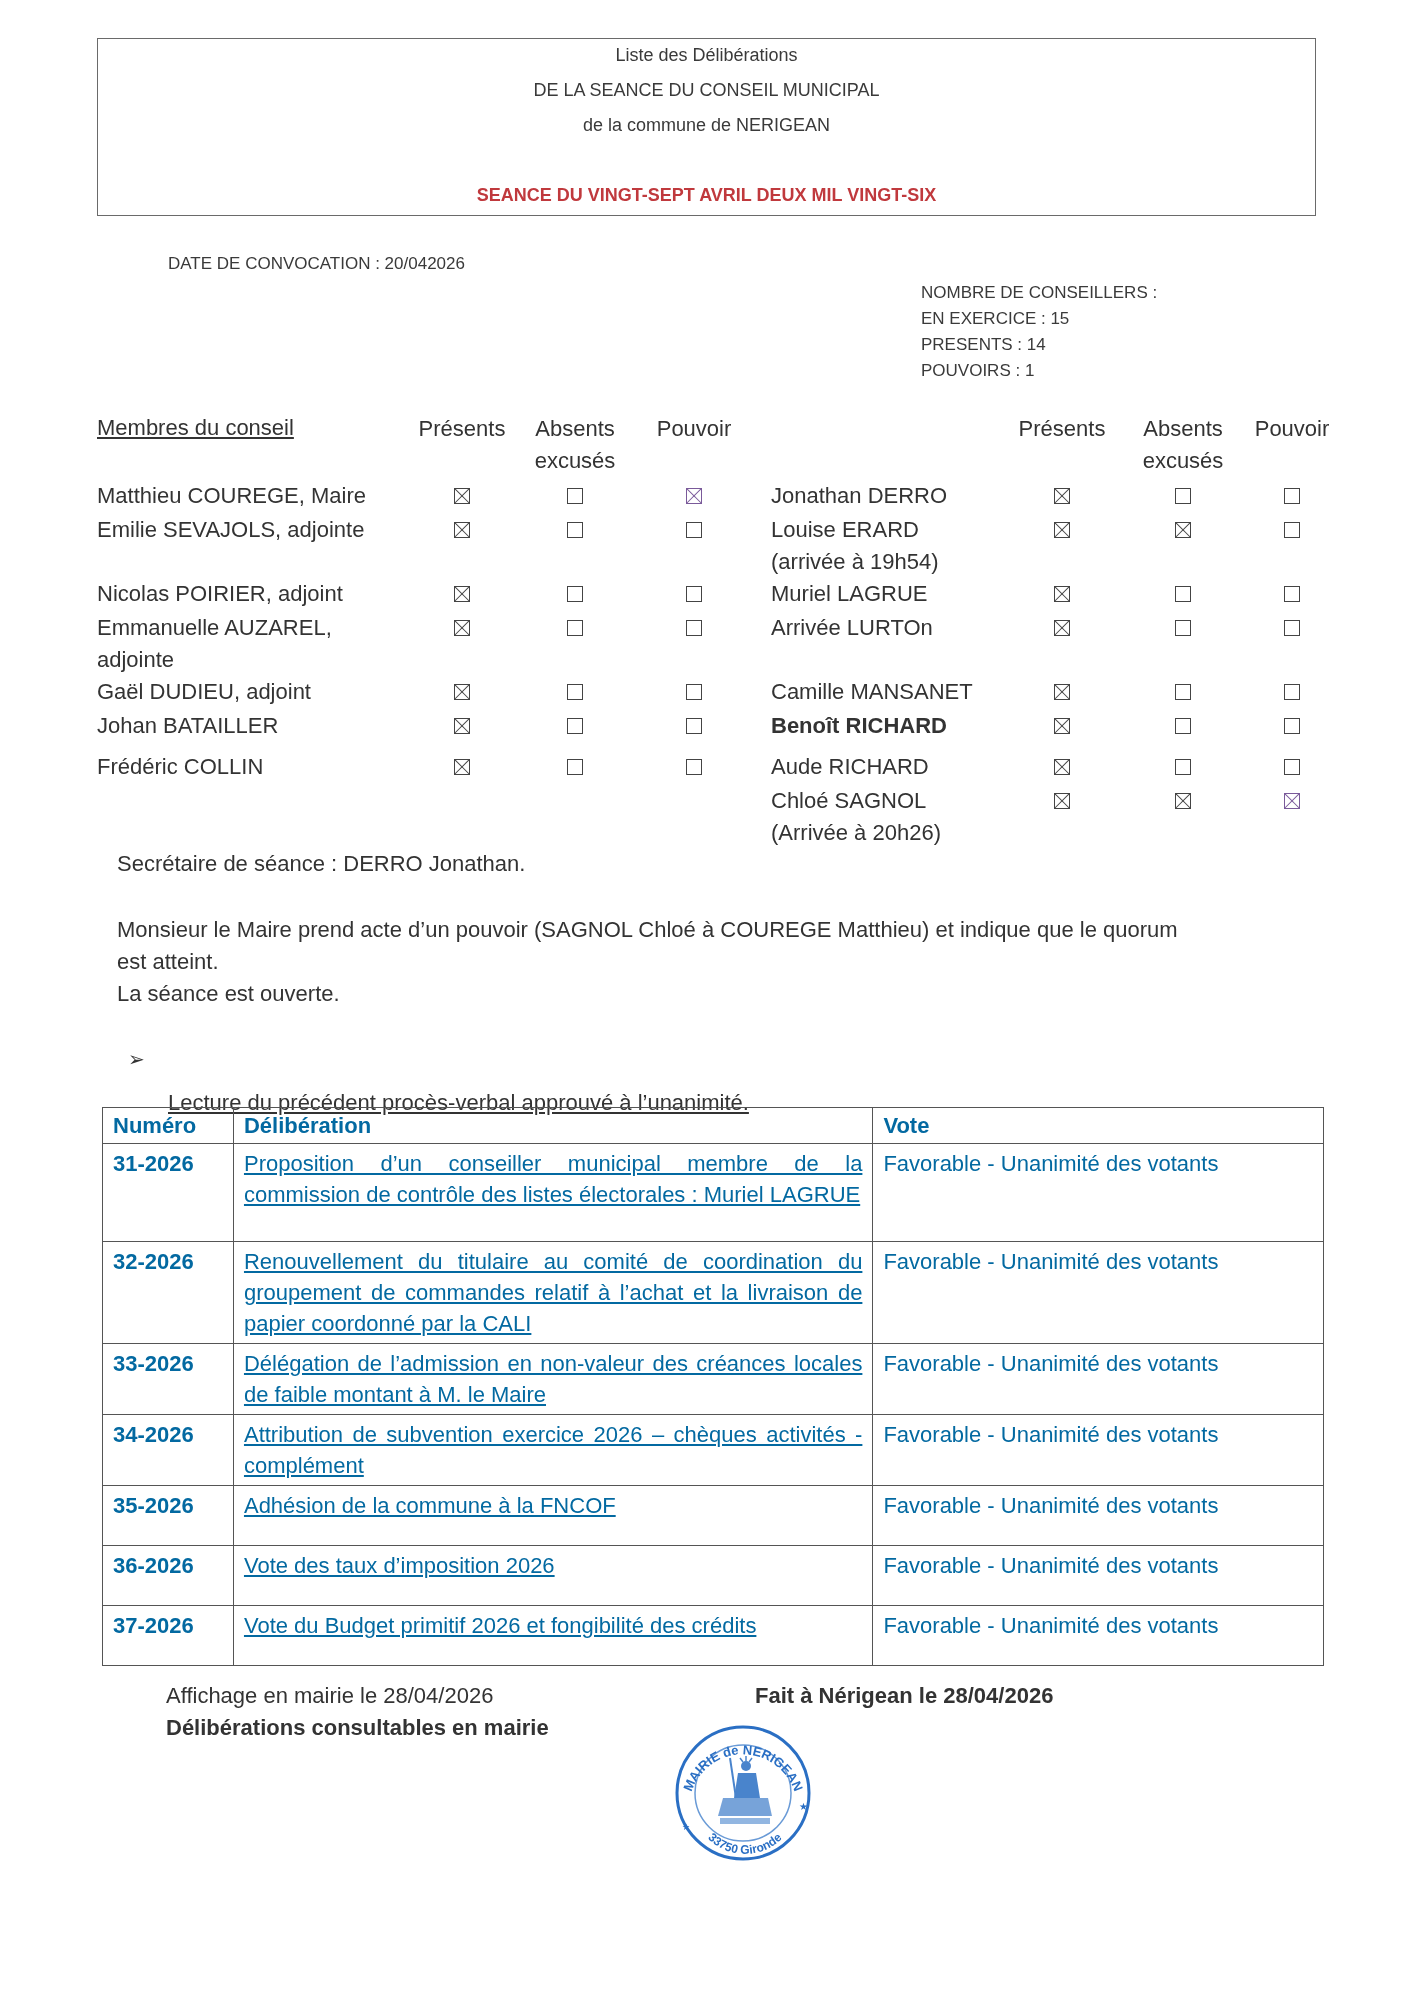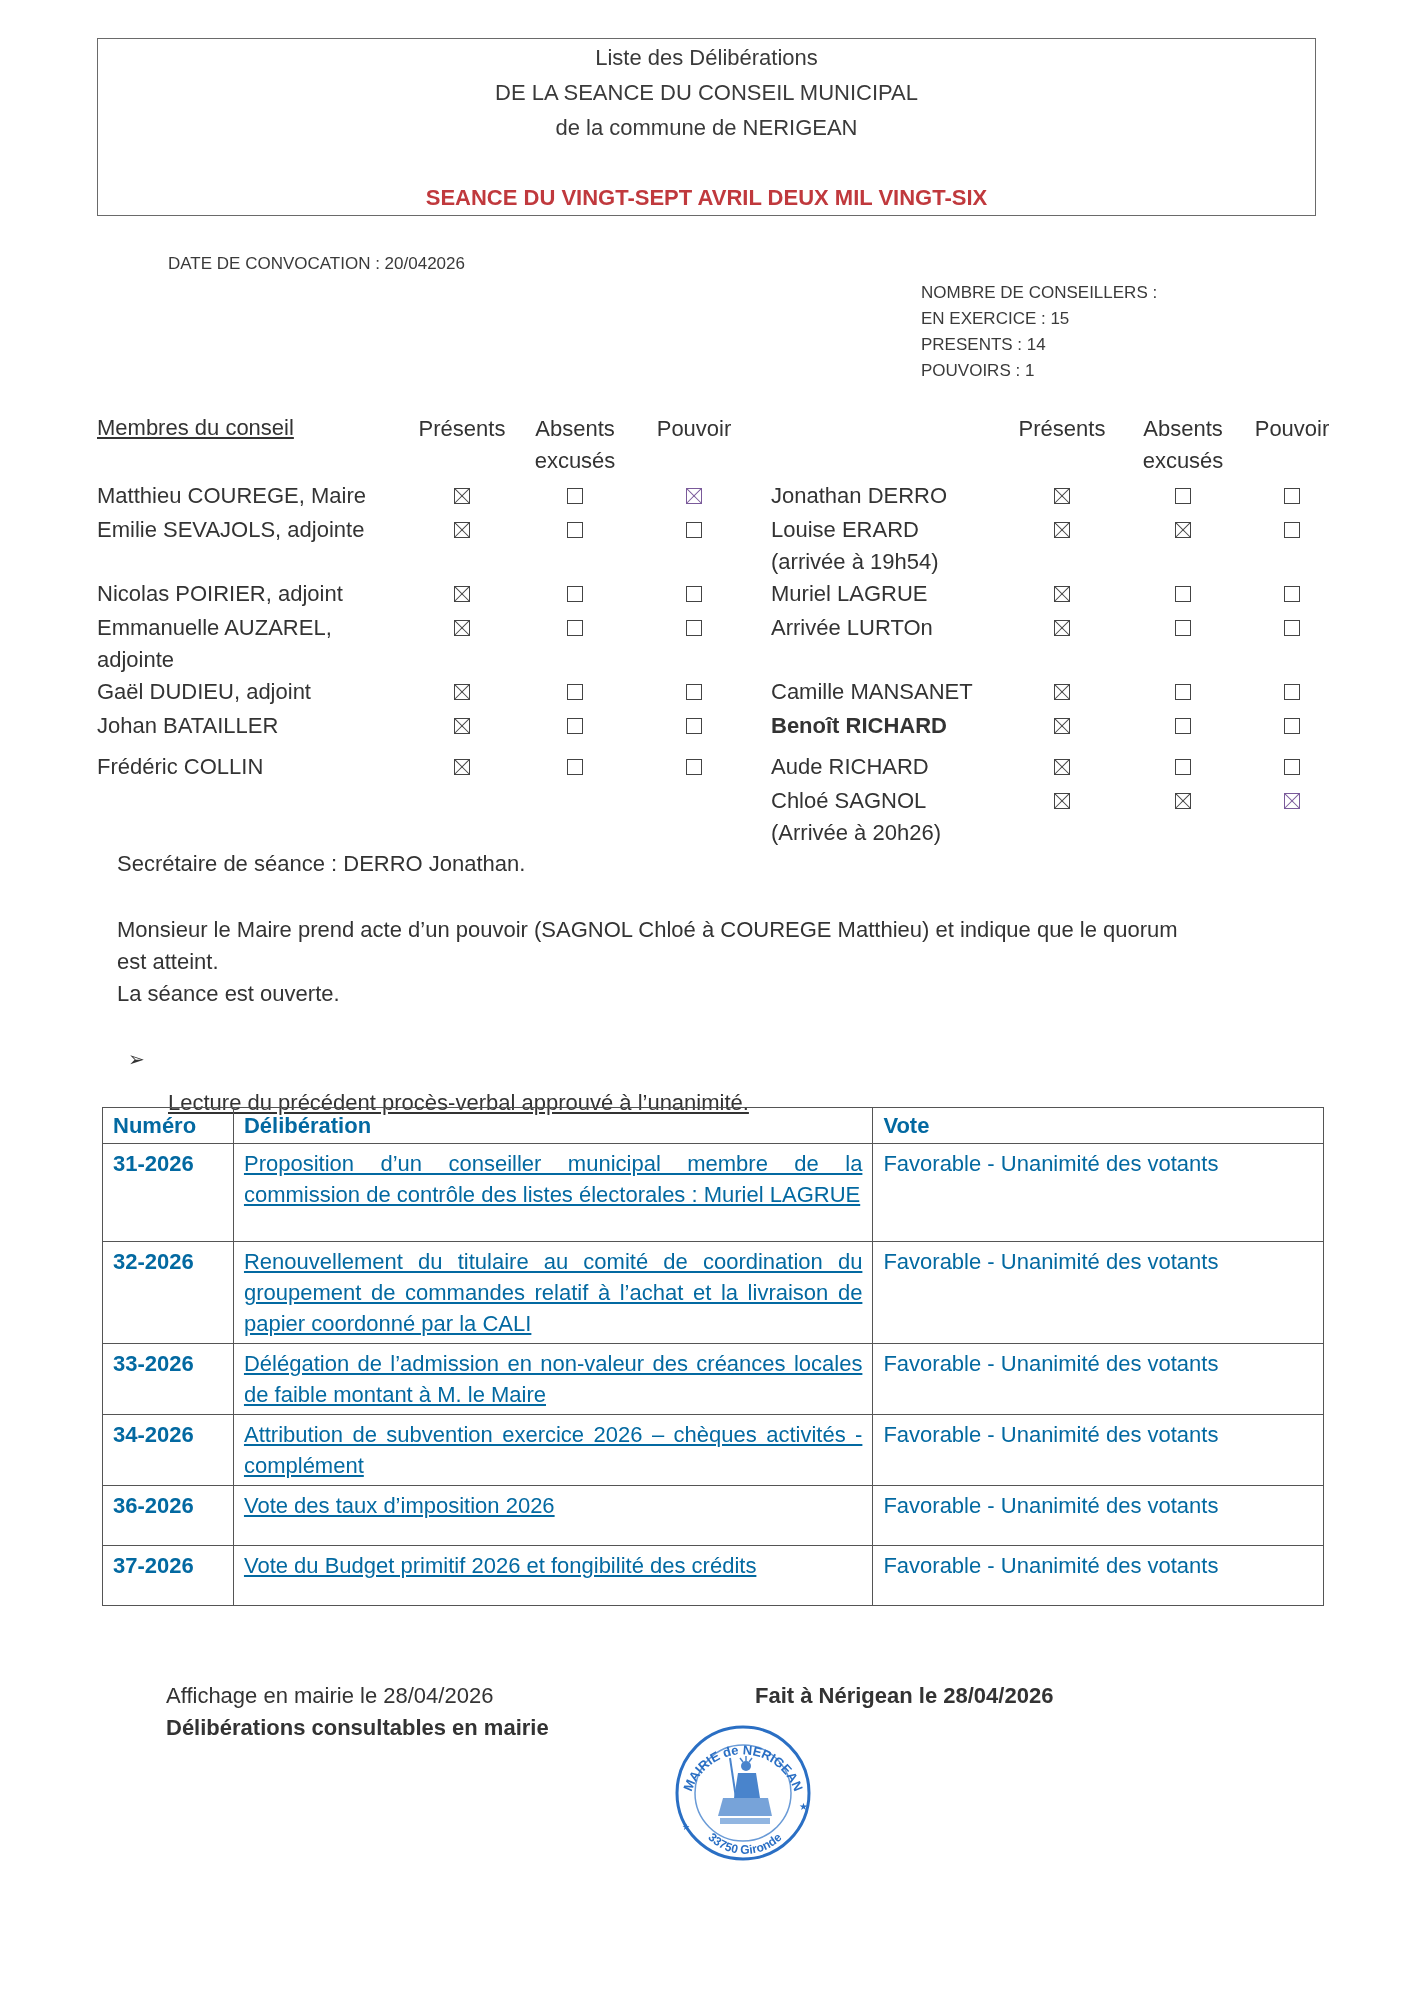--- a/index.html
+++ b/index.html
@@ -1,19 +1,19 @@
 <!DOCTYPE html>
 <html><head>
 <meta charset="utf-8">
 <style>
   html, body { margin:0; padding:0; background:#ffffff; }
   body { width:1414px; height:2000px; position:relative; font-family:"Liberation Sans", sans-serif; color:#333333; overflow:hidden; }
   .abs { position:absolute; }
   .header-box { left:97px; top:38px; width:1219px; height:178px; border:1.5px solid #6a6a6a; box-sizing:border-box; }
-  .hline { position:absolute; left:0; width:100%; text-align:center; font-size:22px; color:#3a3a3a; }
+  .hline { position:absolute; left:0; width:100%; text-align:center; font-size:18px; color:#3a3a3a; }
   .red-title { color:#c0393d; font-weight:bold; }
   .small { font-size:17px; color:#3a3a3a; }
   .txt { font-size:22px; color:#333333; }
   .colhead { font-size:22px; color:#333333; text-align:center; line-height:32px; }
   .underline { text-decoration:underline; }
   .cb { position:absolute; width:16px; height:16px; border:1.5px solid #444; box-sizing:border-box; }
   .cb.checked::before, .cb.checked::after { content:""; position:absolute; left:50%; top:50%; width:20px; height:1.2px; background:#444; }
   .cb.checked::before { transform:translate(-50%,-50%) rotate(45deg); }
   .cb.checked::after { transform:translate(-50%,-50%) rotate(-45deg); }
   .cb.purple { border-color:#7a5a9a; }
@@ -195,20 +195,25 @@
         <td class="num">33-2026</td>
         <td class="desc">Délégation de l’admission en non-valeur des créances locales de faible montant à M. le Maire</td>
         <td class="vote">Favorable - Unanimité des votants</td>
       </tr>
       <tr style="height: 66px;">
         <td class="num">34-2026</td>
         <td class="desc">Attribution de subvention exercice 2026 – chèques activités - complément</td>
         <td class="vote">Favorable - Unanimité des votants</td>
       </tr>
       <tr style="height: 60px;">
+        <td class="num">35-2026</td>
+        <td class="desc">Adhésion de la commune à la FNCOF</td>
+        <td class="vote">Favorable - Unanimité des votants</td>
+      </tr>
+      <tr style="height: 60px;">
         <td class="num">36-2026</td>
         <td class="desc">Vote des taux d’imposition 2026</td>
         <td class="vote">Favorable - Unanimité des votants</td>
       </tr>
       <tr style="height: 60px;">
         <td class="num">37-2026</td>
         <td class="desc">Vote du Budget primitif 2026 et fongibilité des crédits</td>
         <td class="vote">Favorable - Unanimité des votants</td>
       </tr>
     </tbody>

